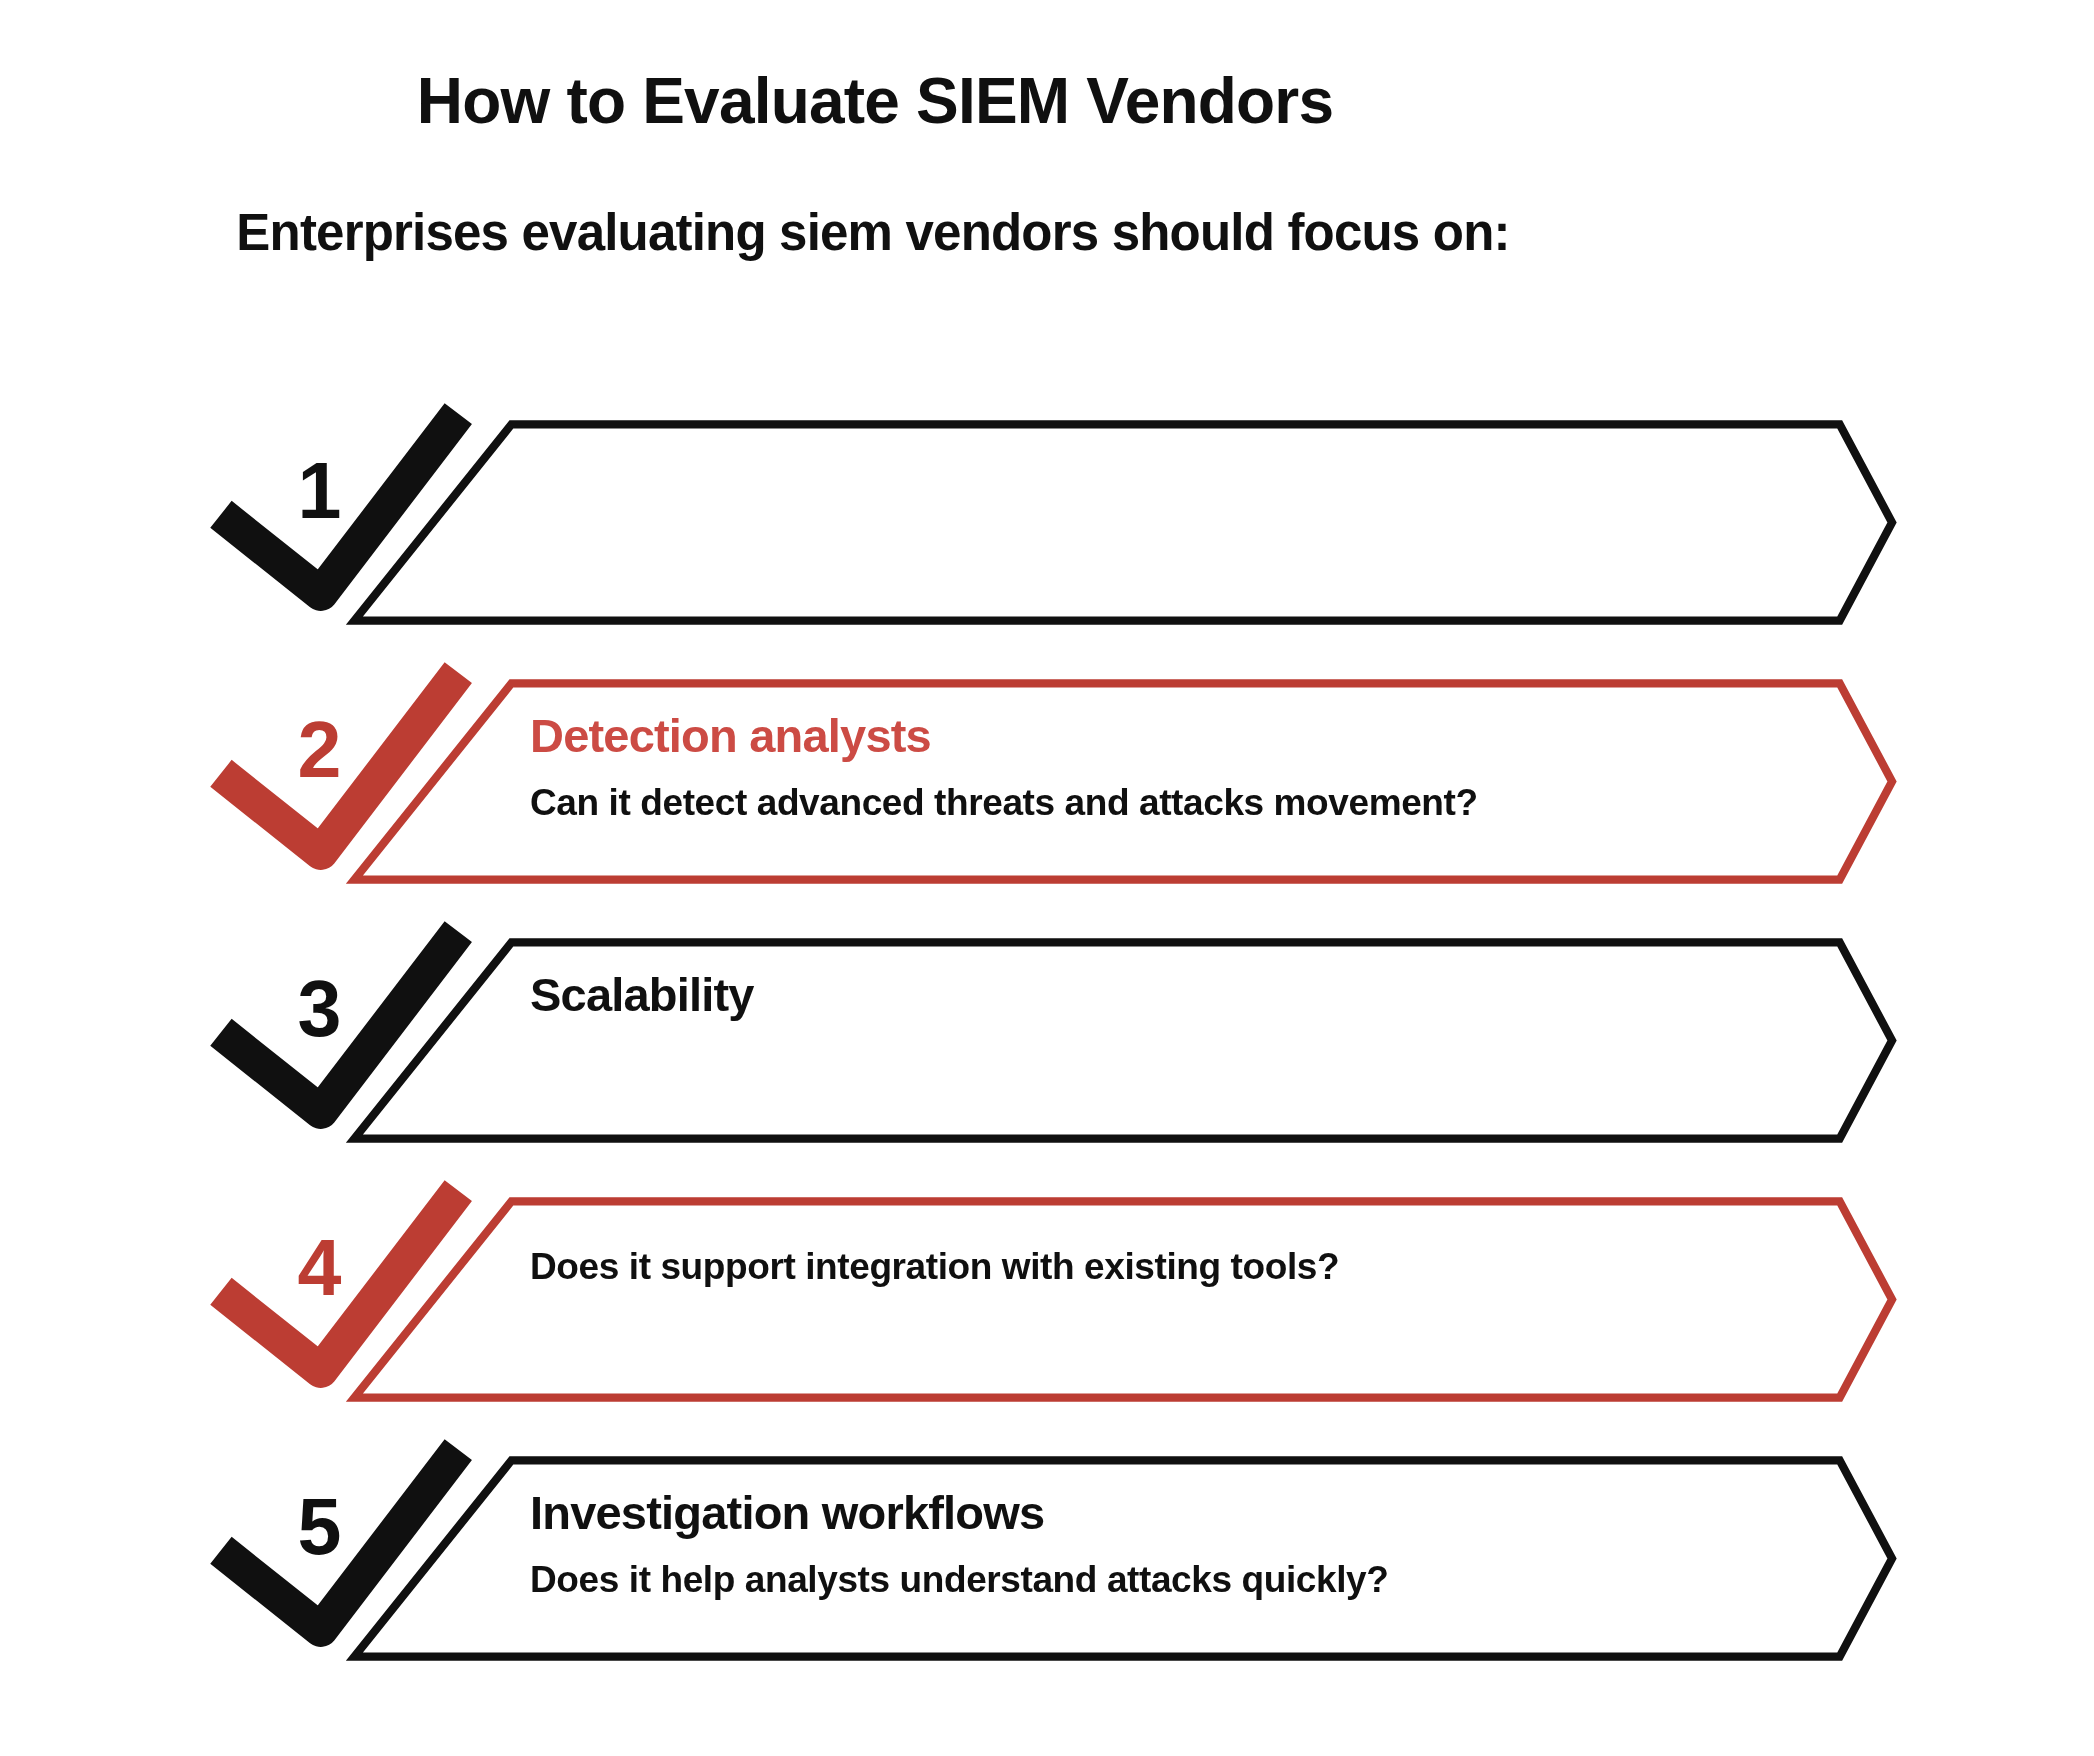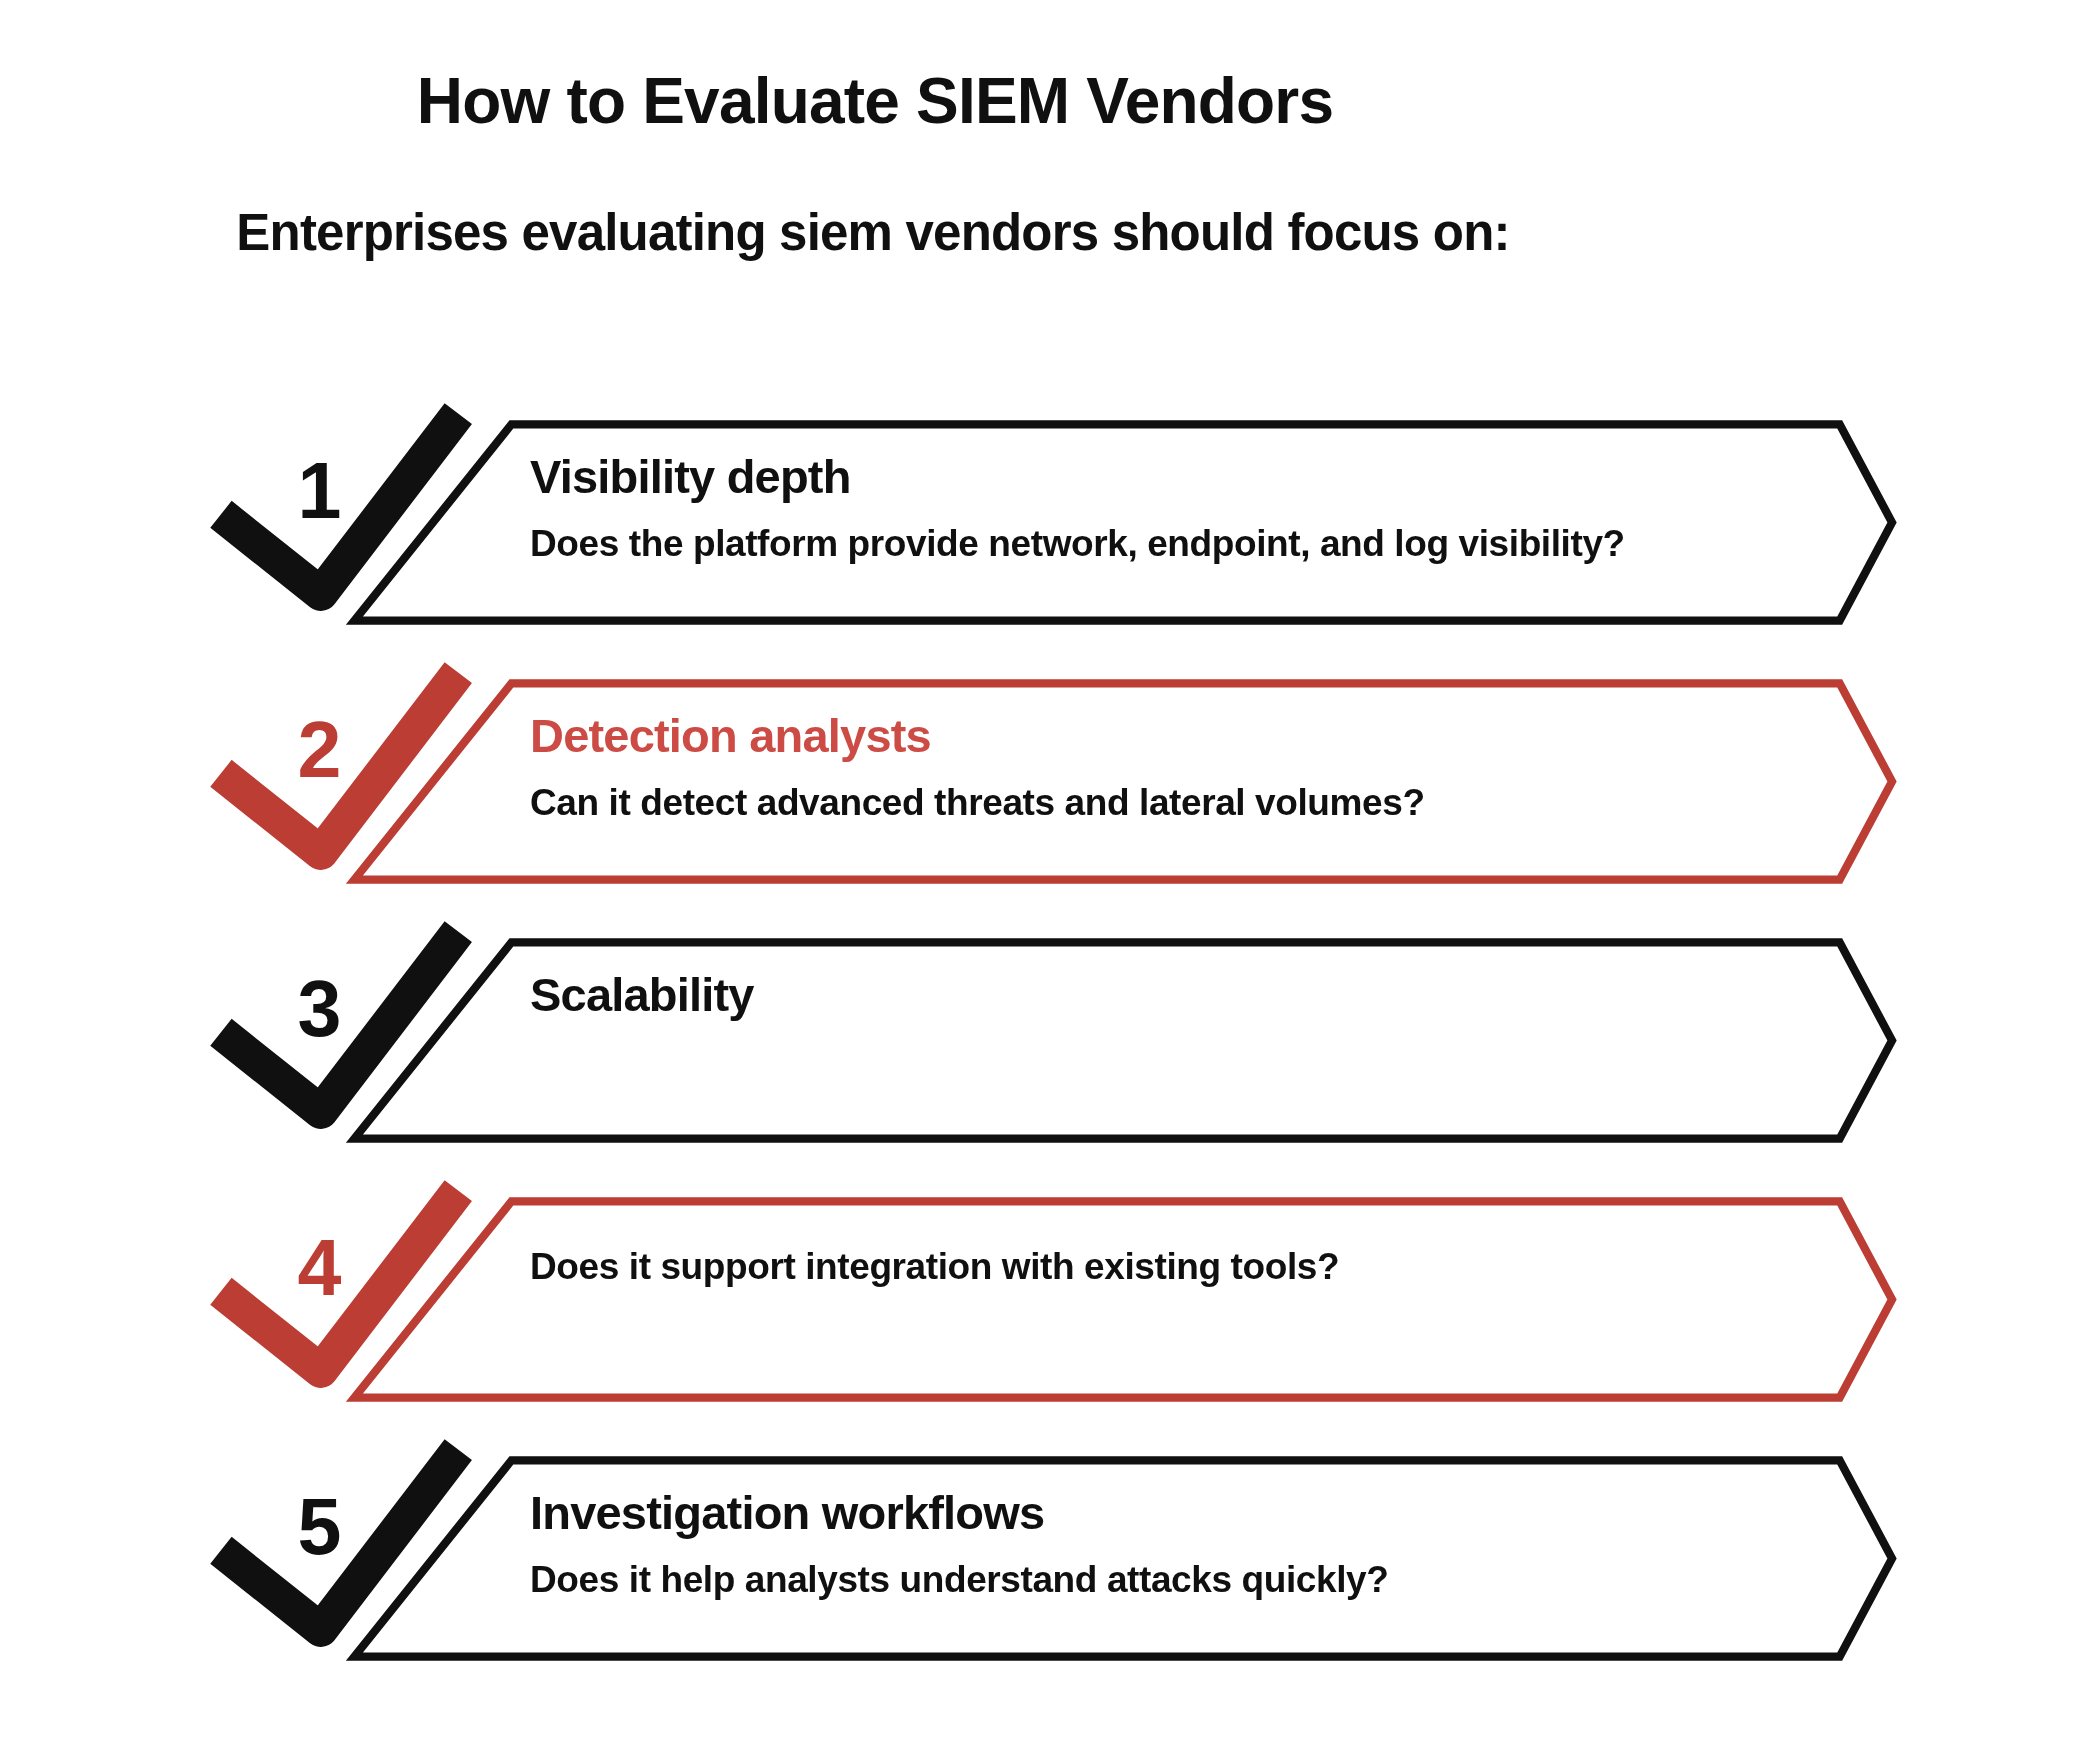--- a/index.html
+++ b/index.html
@@ -73,35 +73,31 @@
 </div>
 
 <div class="items">
 
   <div class="item" style="--accent: #101010; --title-color: #101010;">
     <svg viewBox="0 0 2560 250">
       <polygon class="banner-shape" points="625,5 2248,5 2312,125 2248,245 433,245"></polygon>
       <polyline class="check-shape" points="270,115 392,212 560,-8"></polyline>
     </svg>
     <div class="item-number">1</div>
-    <div class="item-text">
-      <h2 class="item-title">Visibility depth</h2>
-      <div class="item-desc">Does the platform provide network, endpoint, and log visibility?</div>
-    </div>
   </div>
 
   <div class="item" style="--accent: #bc3d33; --title-color: #cc4b44;">
     <svg viewBox="0 0 2560 250">
       <polygon class="banner-shape" points="625,5 2248,5 2312,125 2248,245 433,245"></polygon>
       <polyline class="check-shape" points="270,115 392,212 560,-8"></polyline>
     </svg>
     <div class="item-number">2</div>
     <div class="item-text">
       <h2 class="item-title">Detection analysts</h2>
-      <div class="item-desc">Can it detect advanced threats and lateral volumes?</div>
+      <div class="item-desc">Can it detect advanced threats and attacks movement?</div>
     </div>
   </div>
 
   <div class="item" style="--accent: #101010; --title-color: #101010;">
     <svg viewBox="0 0 2560 250">
       <polygon class="banner-shape" points="625,5 2248,5 2312,125 2248,245 433,245"></polygon>
       <polyline class="check-shape" points="270,115 392,212 560,-8"></polyline>
     </svg>
     <div class="item-number">3</div>
     <div class="item-text">

